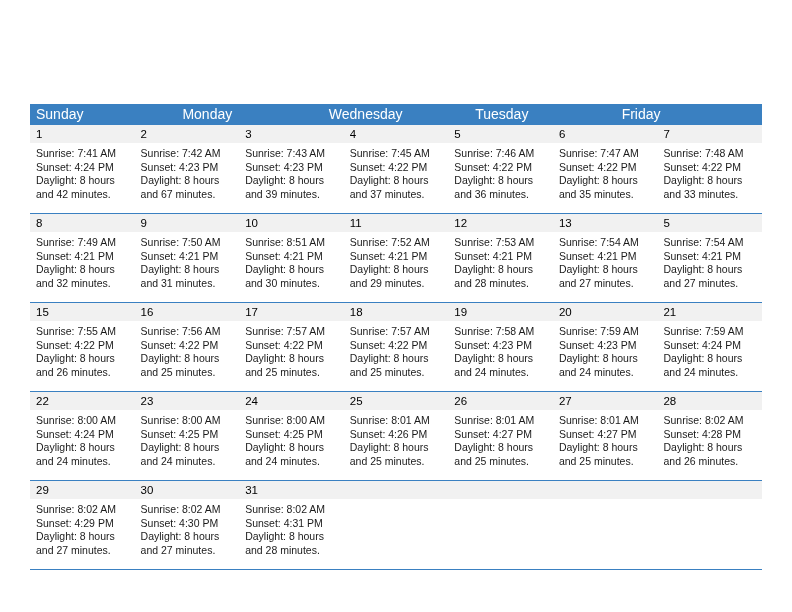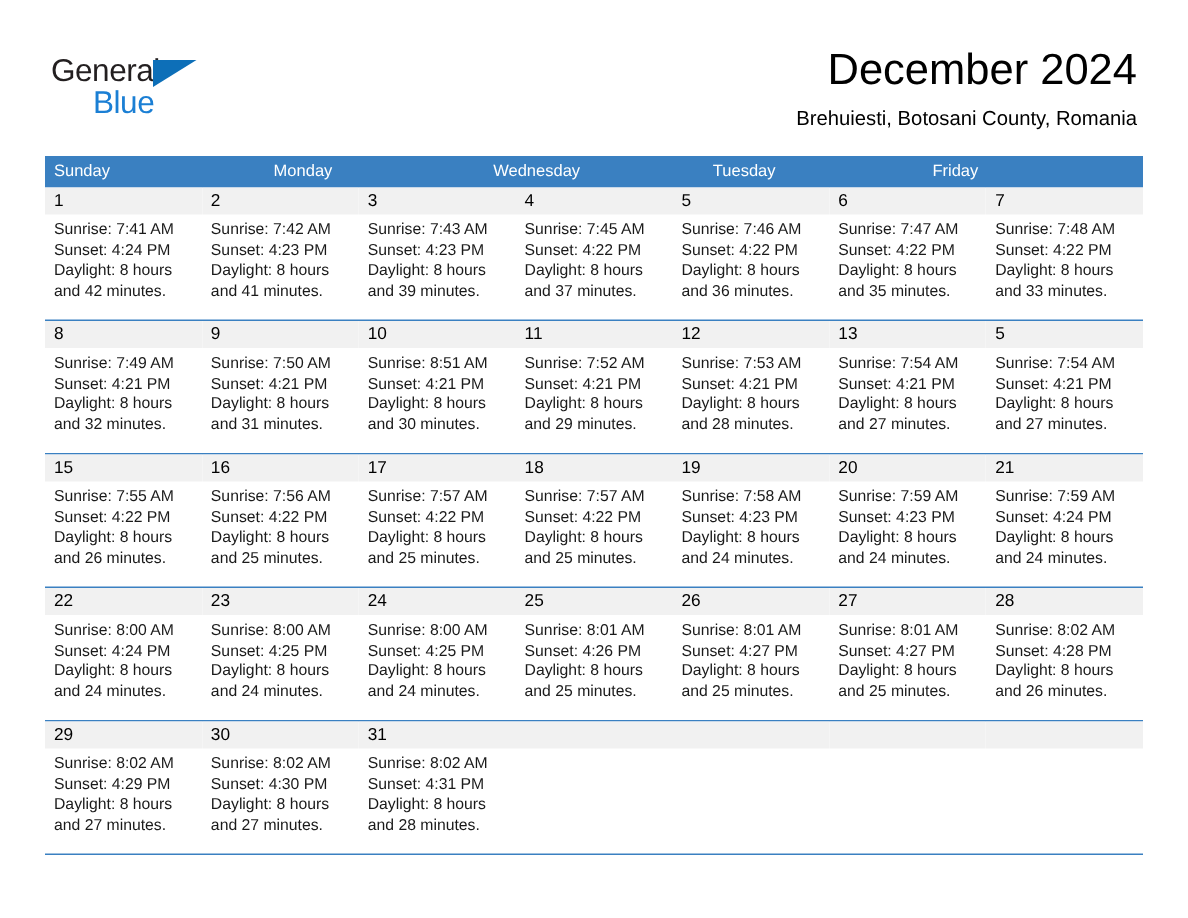--- a/index.html
+++ b/index.html
@@ -92,21 +92,21 @@
     width: 732px;
   }
   .weekdays {
     display: flex;
     background: #3a80c1;
     height: 21px;
   }
   .weekday {
     flex: 1 1 0;
     color: #ffffff;
-    font-size: 11px;
+    font-size: 14px;
     line-height: 21px;
     padding-left: 6px;
     box-sizing: border-box;
     white-space: nowrap;
   }
   .week {
     display: flex;
     border-bottom: 1.5px solid #3a80c1;
     min-height: 88px;
   }
@@ -142,34 +142,20 @@
     line-height: 13.6px;
     color: #1a1a1a;
     white-space: nowrap;
   }
 </style>
 </head>
 <body>
 
 <div class="page">
 
-  <div class="header">
-
-    <div class="logo">
-      <span class="logo-general">General</span>
-      <span class="logo-tri"></span>
-      <span class="logo-blue">Blue</span>
-    </div>
-
-    <div class="title-block">
-      <div class="cal-title">December 2024</div>
-      <div class="cal-subtitle">Brehuiesti, Botosani County, Romania</div>
-    </div>
-
-  </div>
 
   <div class="calendar">
 
     <div class="weekdays">
       <div class="weekday">Sunday</div>
       <div class="weekday">Monday</div>
       <div class="weekday">Wednesday</div>
       <div class="weekday">Tuesday</div>
       <div class="weekday">Friday</div>
     </div>
@@ -188,21 +174,21 @@
             </div>
           </div>
           <div class="day-cell">
             <div class="day-num-band">
               <span class="day-num">2</span>
             </div>
             <div class="day-info">
               <div>Sunrise: 7:42 AM</div>
               <div>Sunset: 4:23 PM</div>
               <div>Daylight: 8 hours</div>
-              <div>and 41 minutes.</div>
+              <div>and 67 minutes.</div>
             </div>
           </div>
           <div class="day-cell">
             <div class="day-num-band">
               <span class="day-num">3</span>
             </div>
             <div class="day-info">
               <div>Sunrise: 7:43 AM</div>
               <div>Sunset: 4:23 PM</div>
               <div>Daylight: 8 hours</div>

